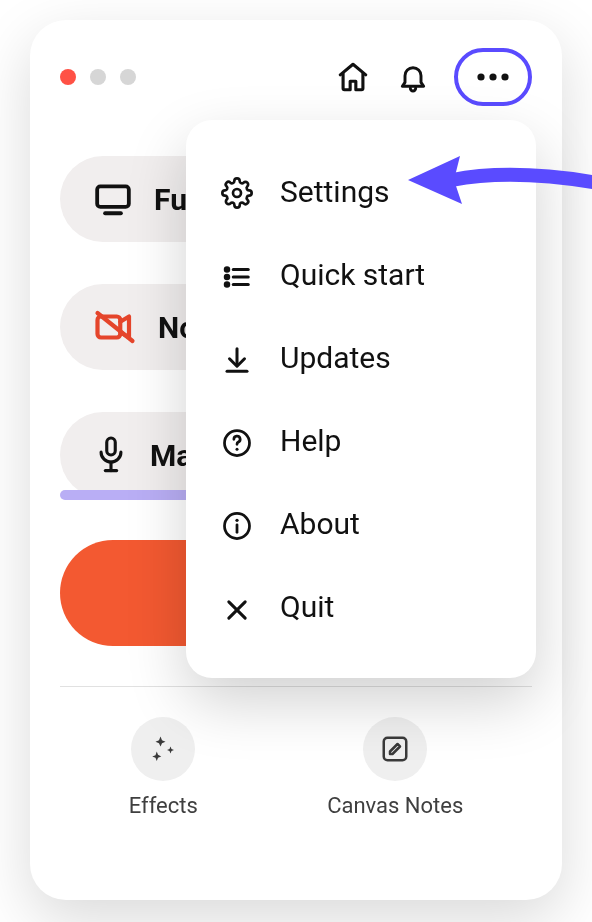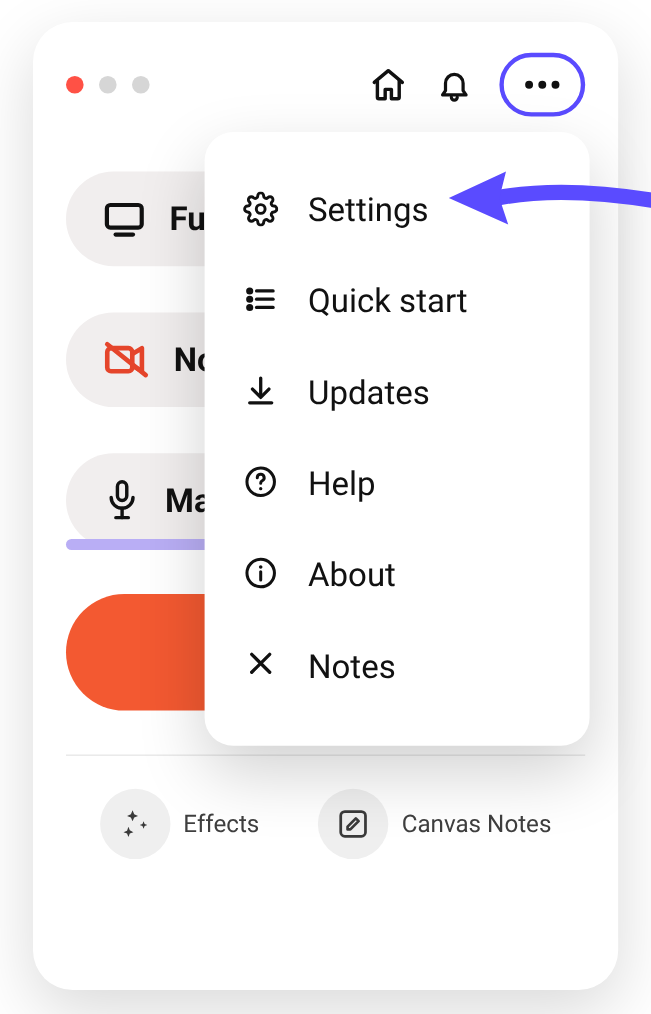--- a/index.html
+++ b/index.html
@@ -114,20 +114,21 @@
   }
 
   .bottom-row {
     display: flex;
     justify-content: space-around;
     align-items: flex-start;
     padding: 0 4px;
   }
   .bottom-item {
     display: flex;
+    flex-direction: column;
     align-items: center;
     gap: 12px;
     color: #3f3f3f;
   }
   .circle-icon {
     width: 64px;
     height: 64px;
     border-radius: 50%;
     background: #efefef;
     display: inline-flex;
@@ -142,21 +143,21 @@
     left: 186px;
     top: 120px;
     width: 350px;
     background: #ffffff;
     border-radius: 26px;
     box-shadow: 0 24px 60px rgba(0,0,0,0.18);
     padding: 30px 0;
   }
   .menu-item {
     display: flex;
-    align-items: flex-start;
+    align-items: flex-end;
     gap: 26px;
     padding: 24px 34px;
     font-size: 30px;
     color: #111;
     cursor: pointer;
   }
   .menu-item .mi-icon {
     width: 34px;
     display: flex;
     justify-content: center;
@@ -327,21 +328,21 @@
     </span>
     <span>About</span>
   </div>
   <div class="menu-item">
     <span class="mi-icon">
       <svg width="28" height="28" viewBox="0 0 24 24" fill="none" stroke="#111" stroke-width="2.6" stroke-linecap="round">
         <line x1="5" y1="5" x2="19" y2="19"></line>
         <line x1="19" y1="5" x2="5" y2="19"></line>
       </svg>
     </span>
-    <span>Notes</span>
+    <span>Quit</span>
   </div>
 </div>
 
 <div class="arrow">
   <svg width="200" height="70" viewBox="0 0 200 70">
     <defs>
       <linearGradient id="g" x1="0" x2="1">
         <stop offset="0" stop-color="#5a4bff"></stop>
         <stop offset="1" stop-color="#5a4bff"></stop>
       </linearGradient>

